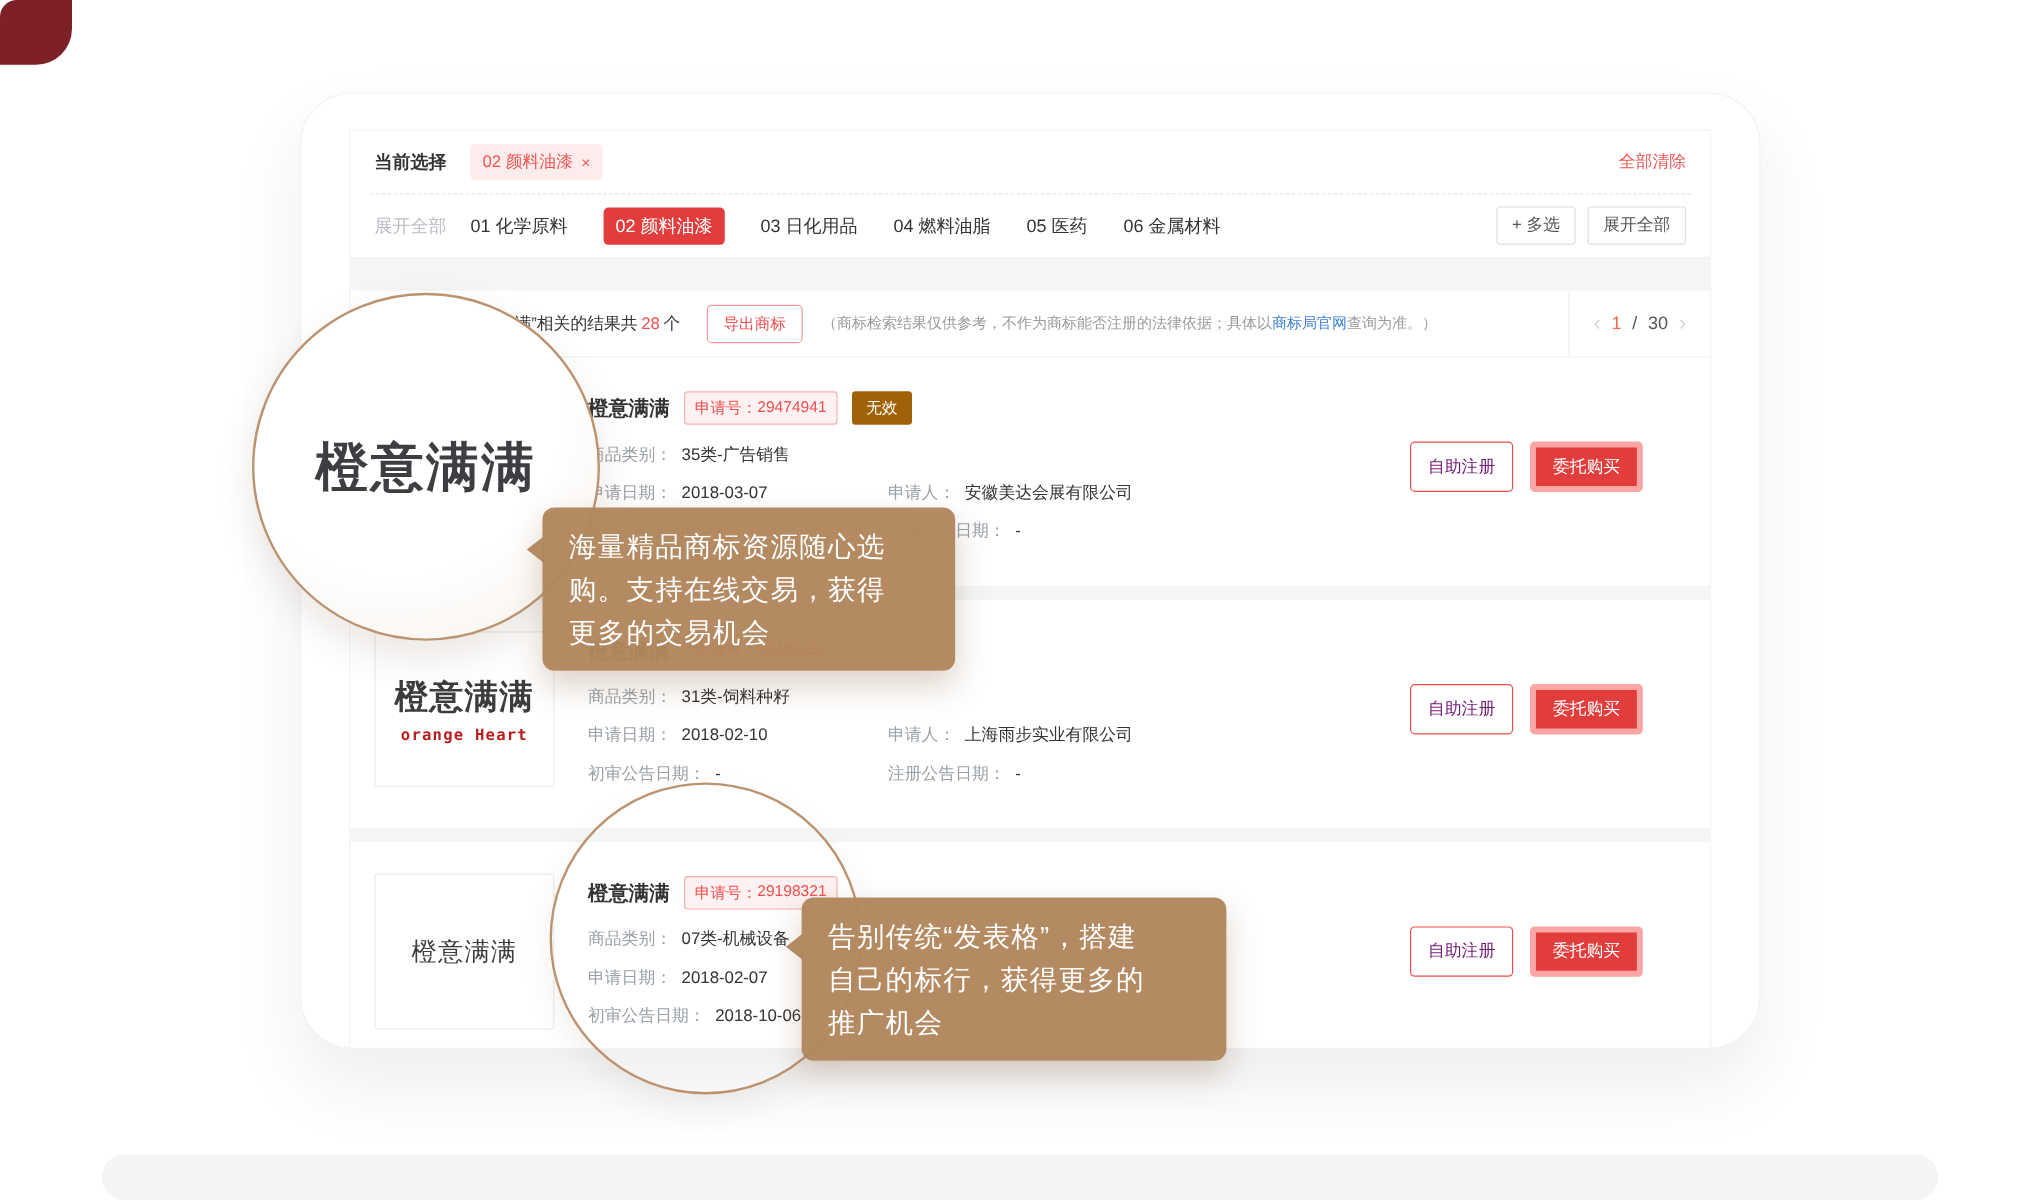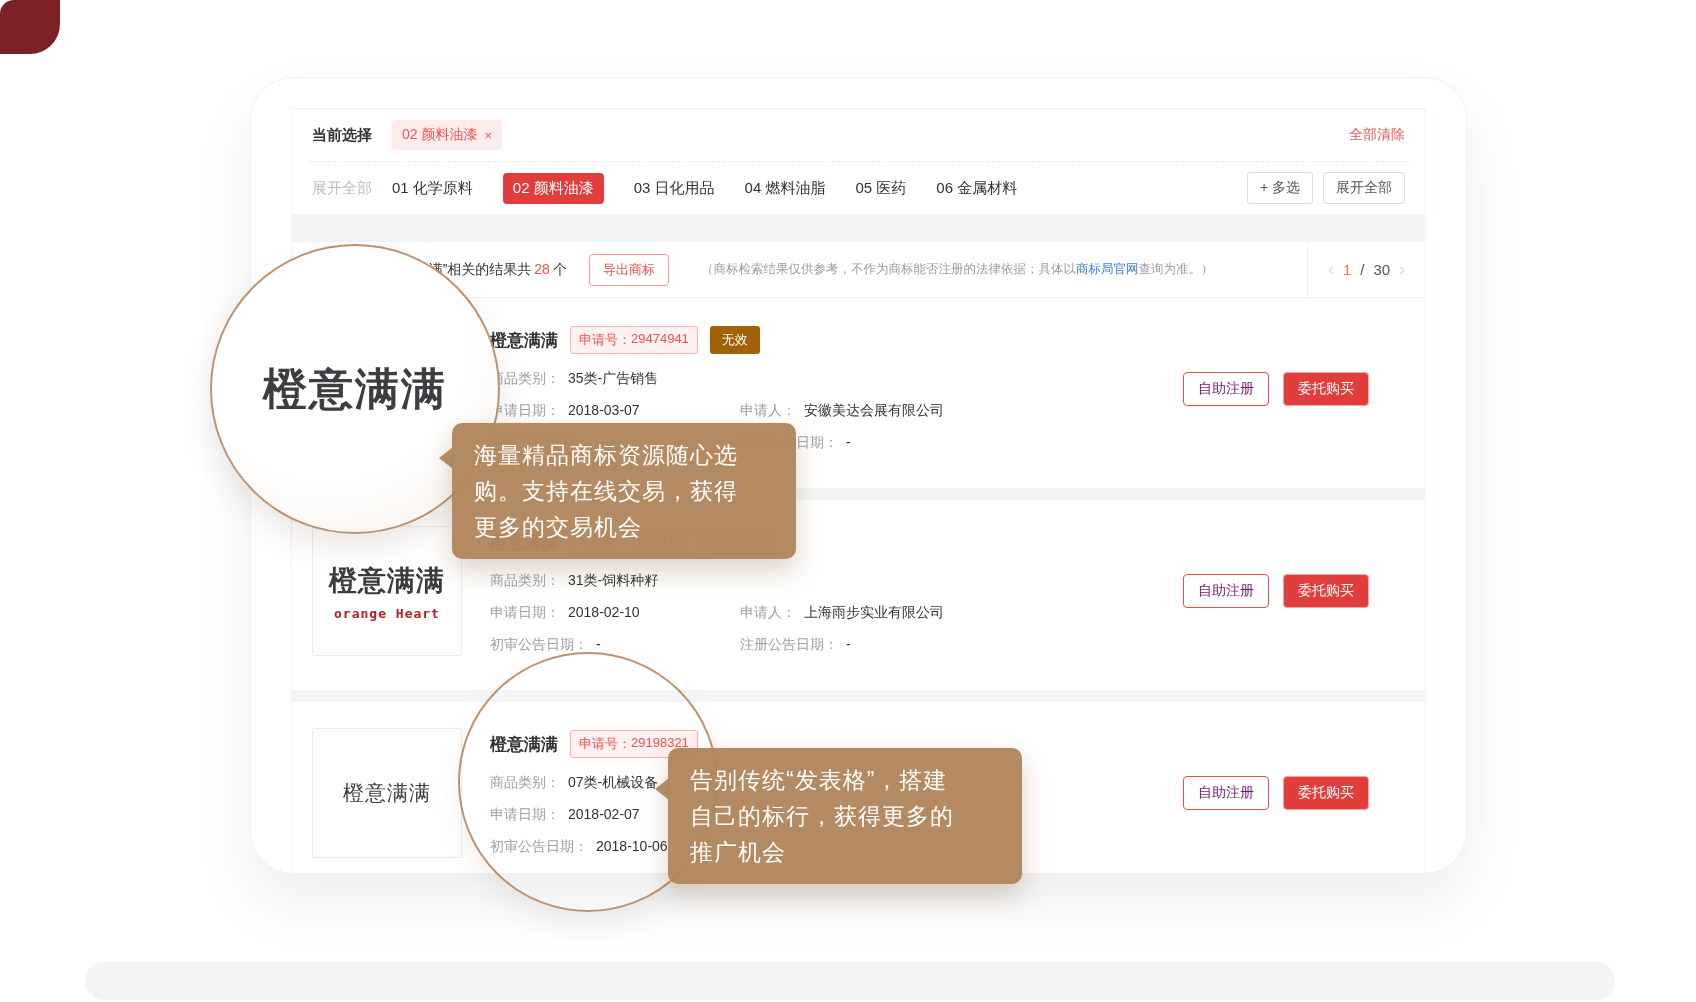--- a/index.html
+++ b/index.html
@@ -40,21 +40,21 @@
 
   
   .results-panel { border:1px solid #f1f2f2; border-bottom:none; background:#fff; }
   .results-header { height:56px; display:flex; align-items:center; padding-left:20px;
                     border-bottom:1px solid #f0f1f1; }
   .summary { font-size:14px; color:#333; white-space:nowrap; }
   .count { color:#f05050; margin:0 3px; }
   .export { margin-left:22px; border:1px solid #f59a9a; color:#ef4d4d; background:#fff;
             border-radius:4px; padding:6px 13px; font-size:13px; cursor:pointer;
             font-family:inherit; white-space:nowrap; }
-  .disclaimer { margin-left:32px; font-size:12.5px; color:#9b9b9b; white-space:nowrap; }
+  .disclaimer { margin-left:16px; font-size:12.5px; color:#9b9b9b; white-space:nowrap; }
   .disclaimer .lk { color:#3b7fd4; cursor:pointer; }
   .pager { margin-left:auto; border-left:1px solid #efefef; height:56px; width:118px;
            display:flex; align-items:center; justify-content:center; gap:9px; font-size:15px; }
   .chev { color:#d9d9d9; font-size:18px; cursor:pointer; }
   .pg-cur { color:#f4694c; }
   .pg-sep,.pg-total { color:#555; }
 
   .result-row { display:flex; padding:26px 56px 34px 20px; background:#fff; }
   .row-sep { height:12px; background:#f4f6f6; }
 
@@ -79,21 +79,21 @@
   .badge.registered { background:#d2d2d2; }
   .field-line { display:flex; font-size:14px; margin-top:14px; }
   .pair { display:flex; }
   .pair.fixed { width:250px; flex:none; }
   .fl { color:#9aa0a6; margin-right:8px; white-space:nowrap; }
   .fv { color:#333; white-space:nowrap; }
 
   .actions { align-self:center; display:flex; gap:14px; margin-left:20px; }
   .btn-outline { border:1px solid #ee4c4c; color:#701a75; background:#fff; padding:7px 14px;
                  border-radius:4px; font-size:14px; cursor:pointer; font-family:inherit; white-space:nowrap; }
-  .btn-solid { border:1px solid #fca5a5; background:#e23d3d; color:#fff; padding:7px 14px;
+  .btn-solid { border:5px solid #fca5a5; background:#e23d3d; color:#fff; padding:7px 14px;
                border-radius:4px; font-size:14px; cursor:pointer; font-family:Liberation Serif, serif; white-space:nowrap; }
 
   
   .magnifier { position:absolute; border-radius:50%; border:2px solid #bb9370; z-index:20; }
   .m1 { left:210px; top:244px; width:290px; height:290px;
         background:radial-gradient(circle at 40% 32%, #ffffff 55%, #faf6f2 80%, #f3ece5 100%);
         box-shadow:0 14px 30px rgba(90,60,30,.12);
         display:flex; align-items:center; justify-content:center; }
   .mag-text { font-size:44px; font-weight:700; color:#3e3e42; letter-spacing:2px; white-space:nowrap; }
   .m2 { left:458px; top:652px; width:260px; height:260px; background:transparent;

